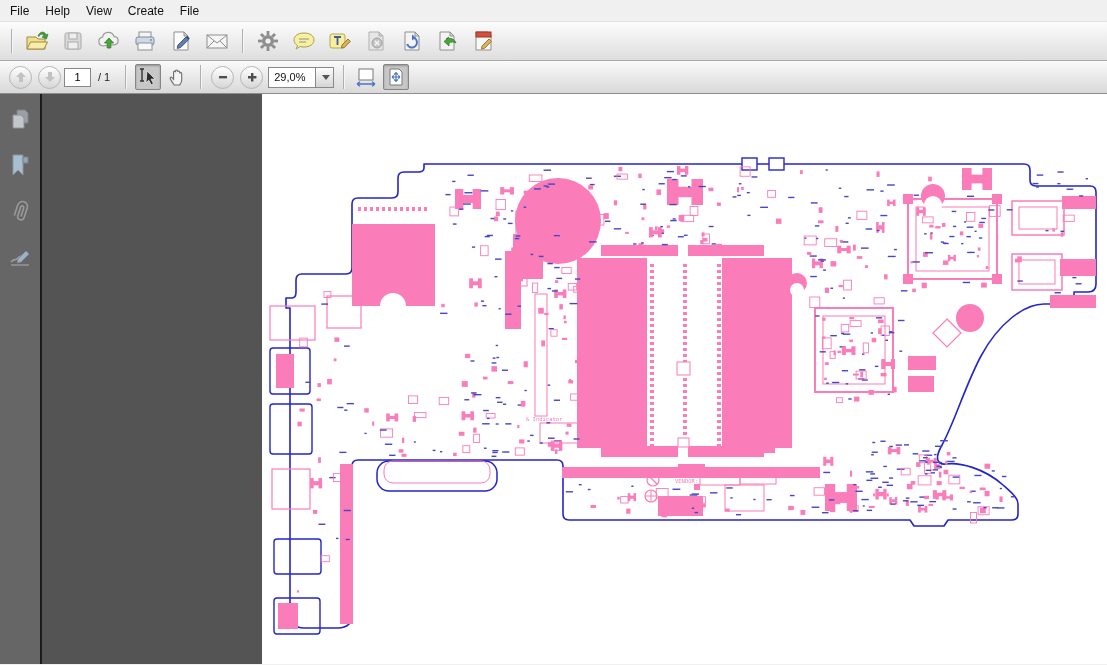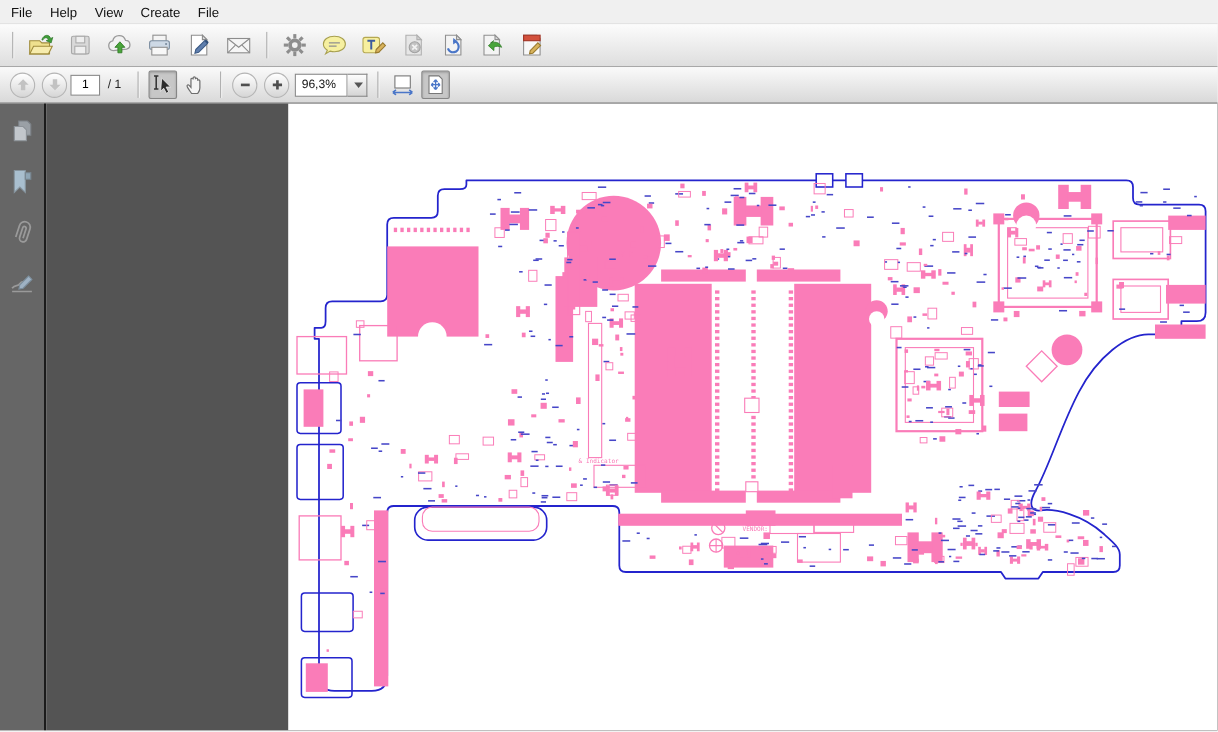--- a/index.html
+++ b/index.html
@@ -206,21 +206,21 @@
     <svg width="12" height="12" viewBox="0 0 12 12">
       <rect x="2" y="5" width="8" height="2.4" fill="#4e4e4e"></rect>
     </svg>
   </div>
   <div class="circ-btn">
     <svg width="12" height="12" viewBox="0 0 12 12">
       <path d="M5 2 h2.4 v3 h3 v2.4 h-3 v3 h-2.4 v-3 h-3 v-2.4 h3 z" fill="#4e4e4e"></path>
     </svg>
   </div>
   <div class="zoom-combo">
-    <div class="zoom-value">96,3%</div>
+    <div class="zoom-value">29,0%</div>
     <div class="zoom-drop">
       <span class="caret-down"></span>
     </div>
   </div>
   <div class="tb-sep"></div>
 
   <div class="tb-btn2">
     <svg width="22" height="20" viewBox="0 0 22 20">
       <rect x="4" y="2" width="14" height="11" fill="#ffffff" stroke="#787878"></rect>
       <path d="M2 17 h18 M2 17 l3 -2.2 M2 17 l3 2.2 M20 17 l-3 -2.2 M20 17 l-3 2.2" stroke="#4a76c8" stroke-width="1.4" fill="none"></path>

